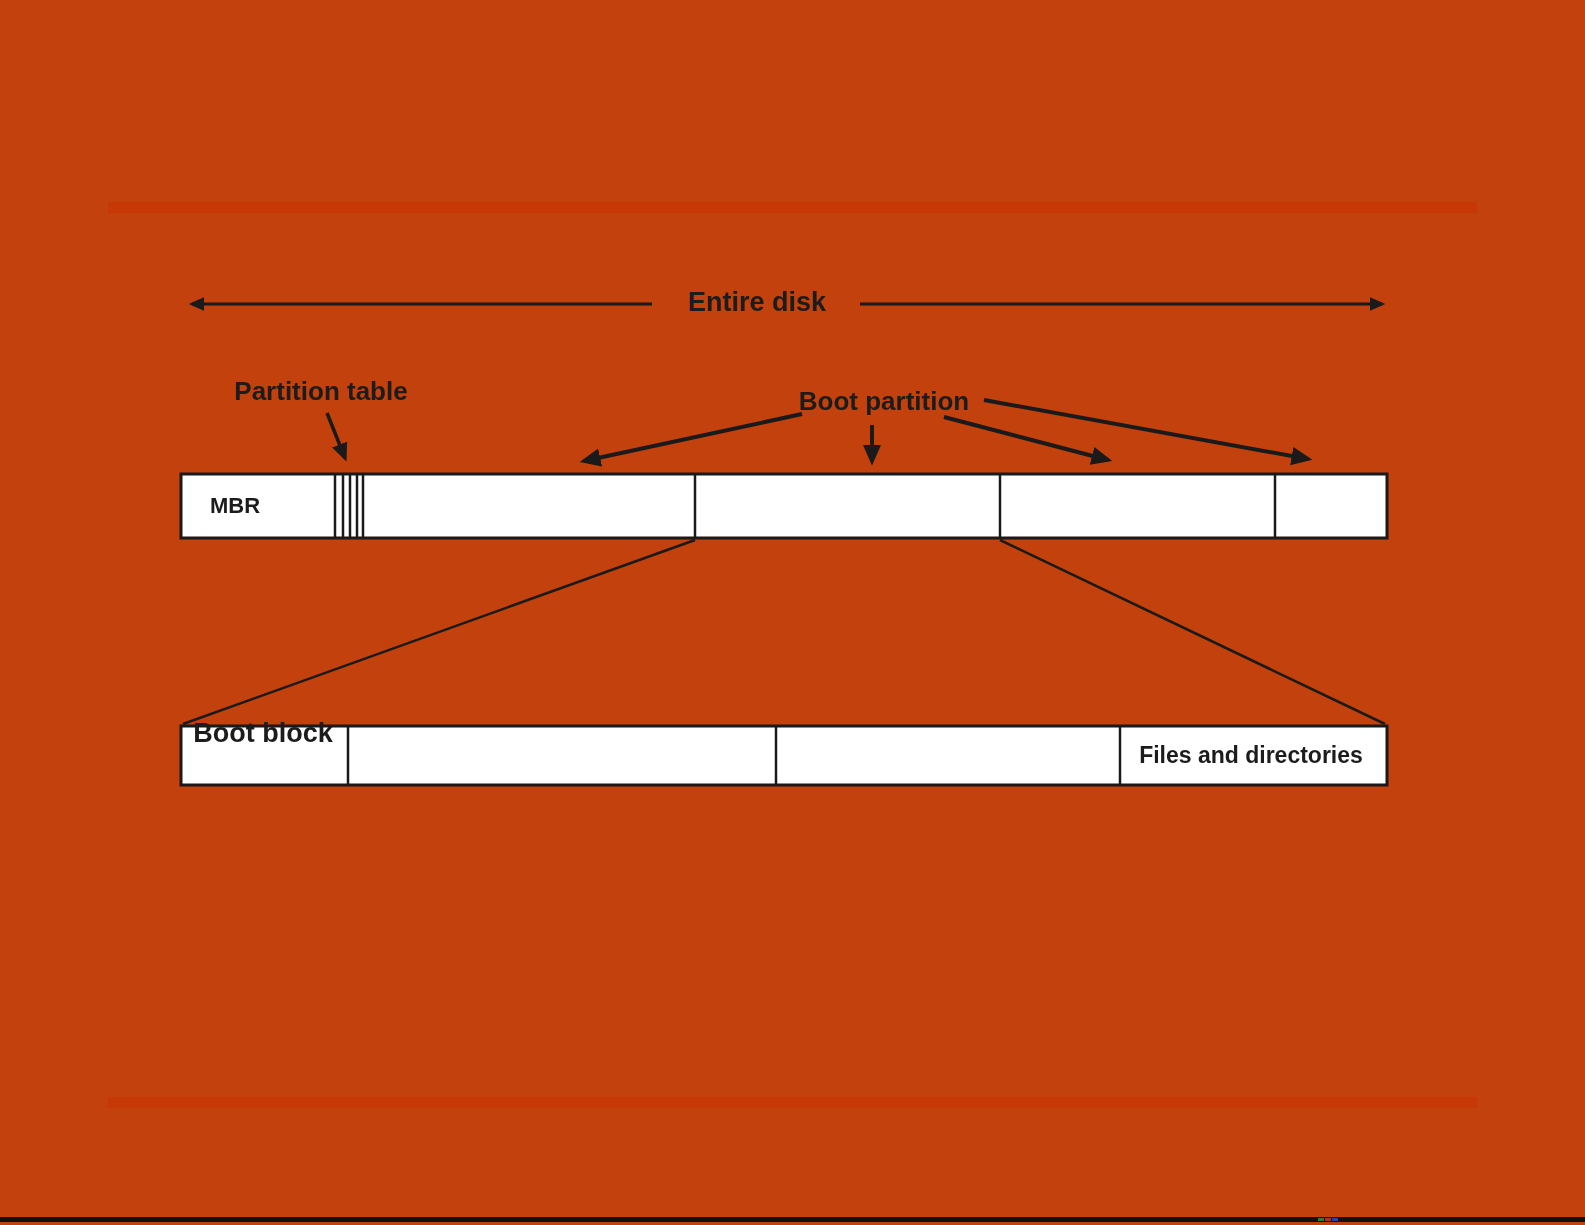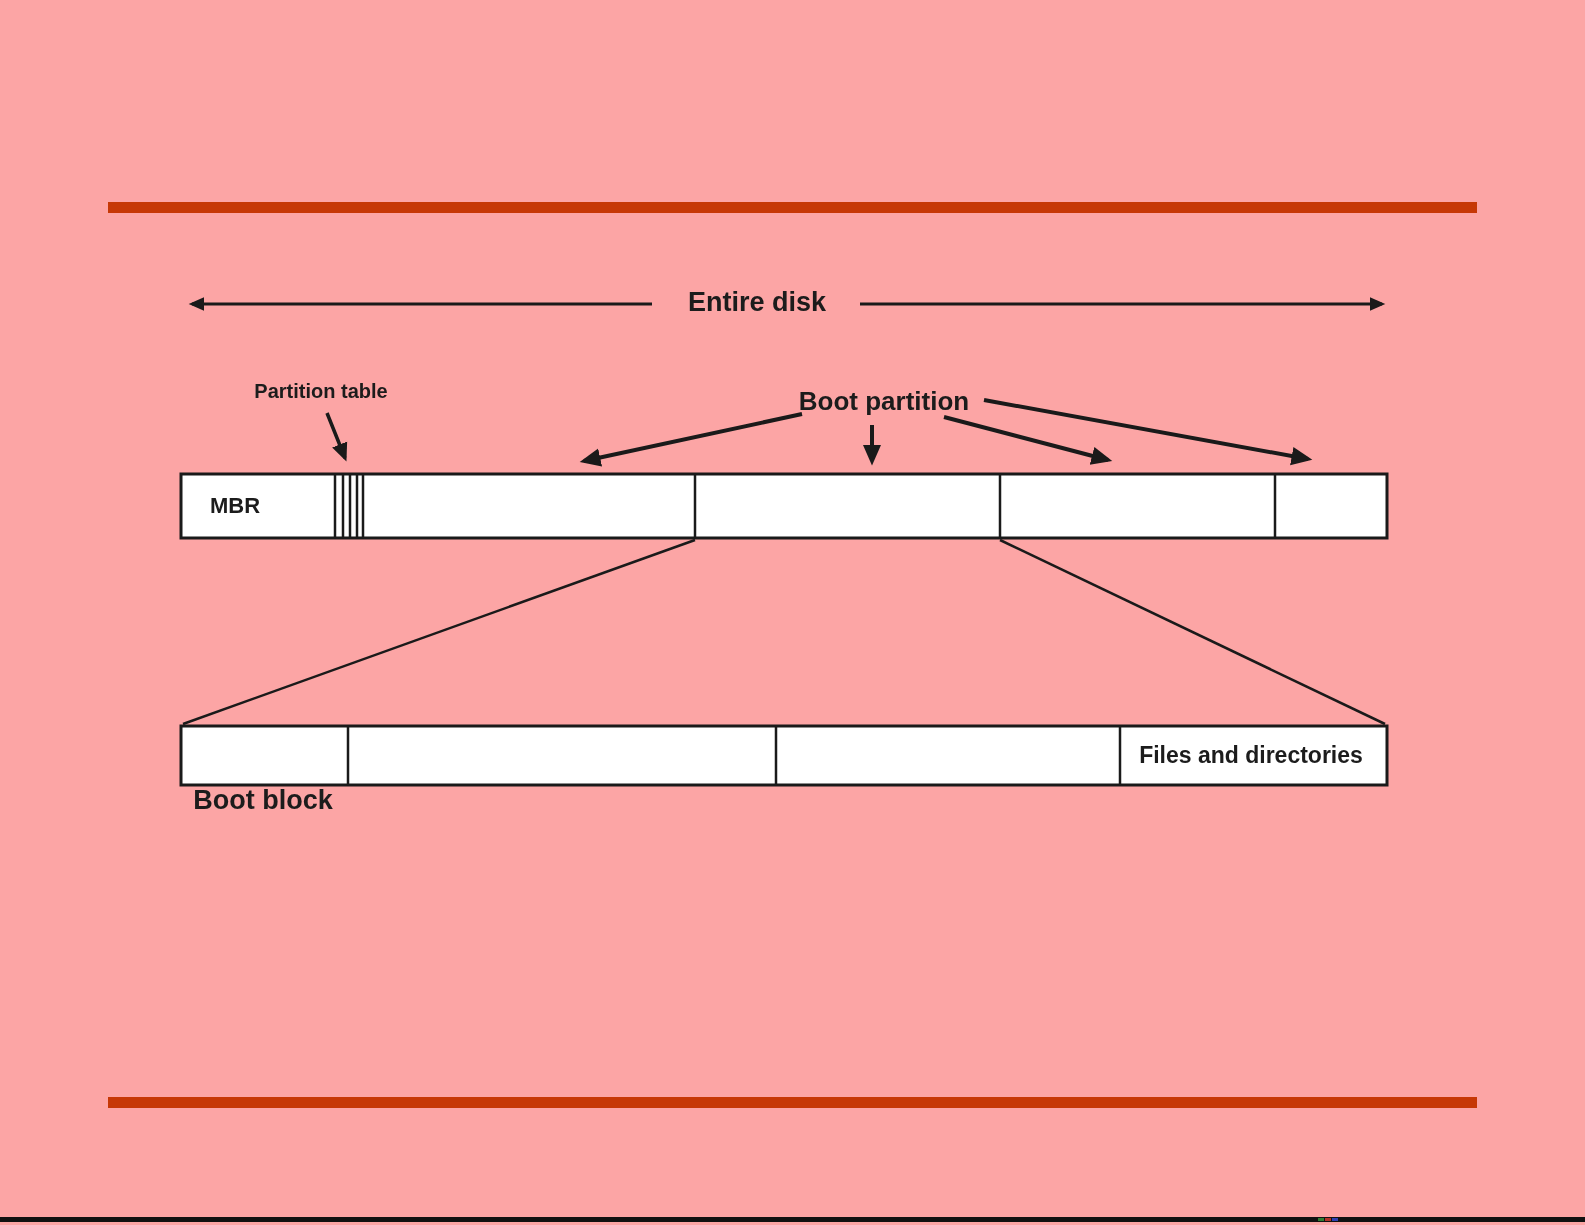--- a/index.html
+++ b/index.html
@@ -1,18 +1,18 @@
 <!DOCTYPE html>
 <html><head>
 <meta charset="utf-8">
 <style>
   html,body { margin:0; padding:0; background:#fff; }
   .page {
     position:relative; width:1585px; height:1225px;
-    background:#fca5a5; overflow:hidden;
+    background:#c2410c; overflow:hidden;
     font-family:"Liberation Sans", sans-serif;
     color:#1a1a1a;
   }
   .accent-bar {
     position:absolute; left:108px; width:1369px; height:11px;
     background:#c63806;
   }
   .accent-bar.top { top:202px; }
   .accent-bar.bottom { top:1097px; }
   .footer-line {
@@ -25,24 +25,24 @@
   .footer-line .dot.b { left:1332px; background:#2e3fb0; }
 
   svg.diagram { position:absolute; left:0; top:0; }
   svg.diagram * { vector-effect:non-scaling-stroke; }
 
   .lbl {
     position:absolute; transform:translate(-50%,-50%);
     font-weight:700; white-space:nowrap; color:#1c1c1c;
   }
   .lbl.entire-disk      { left:757px;  top:302px; font-size:27px; }
-  .lbl.partition-table  { left:321px;  top:391px; font-size:20px; }
+  .lbl.partition-table  { left:321px;  top:391px; font-size:26px; }
   .lbl.disk-partition   { left:884px;  top:401px; font-size:26px; }
   .lbl.mbr              { left:235px;  top:506px; font-size:22px; }
-  .lbl.boot-block       { left:263px;  top:800px; font-size:27px; }
+  .lbl.boot-block       { left:263px;  top:733px; font-size:27px; }
   .lbl.files-dirs       { left:1251px; top:755px; font-size:23px; }
 </style>
 </head>
 <body>
 
 <div class="page">
 
   <div class="accent-bar top" style="background: rgb(198, 56, 6);"></div>
   <div class="accent-bar bottom" style="background: rgb(198, 56, 6);"></div>
   <div class="footer-line">

